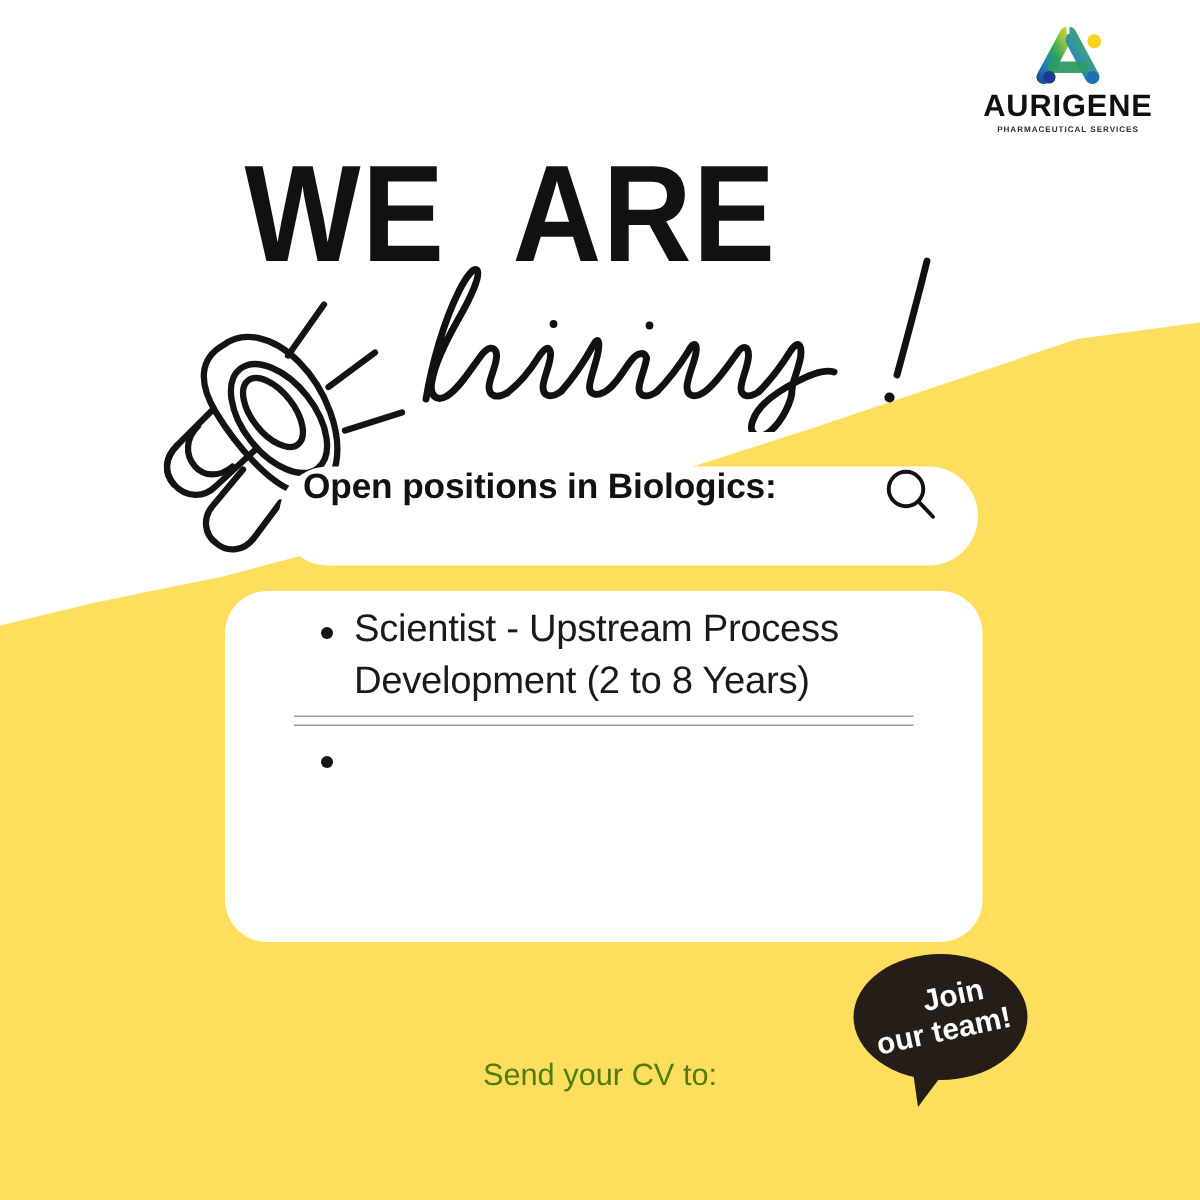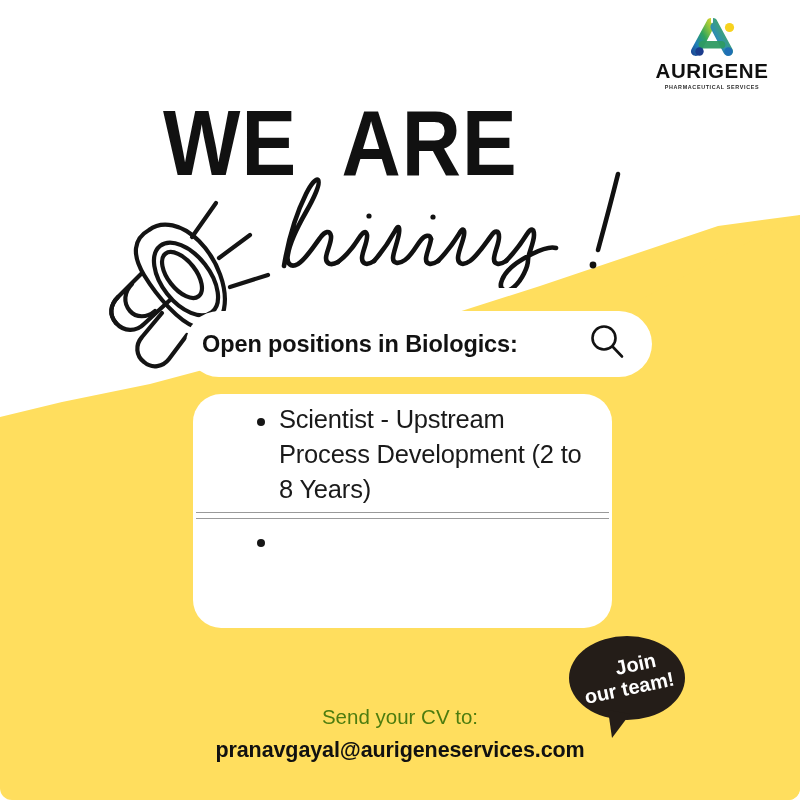--- a/index.html
+++ b/index.html
@@ -7,21 +7,20 @@
     padding: 0;
     background: #ffffff;
   }
   #poster {
     position: relative;
     width: 800px;
     height: 800px;
     overflow: hidden;
     background: #ffffff;
     font-family: "Liberation Sans", sans-serif;
-    border-radius: 12px;
     -webkit-font-smoothing: antialiased;
   }
 
   
   .bg-layer {
     position: absolute;
     inset: 0;
     width: 800px;
     height: 800px;
   }
@@ -93,21 +92,20 @@
   
   .search-card {
     position: absolute;
     left: 186px;
     top: 311px;
     width: 466px;
     height: 66px;
     background: #ffffff;
     border-radius: 33px;
     display: flex;
-    align-items: center;
     justify-content: space-between;
     padding: 0 26px 0 16px;
     box-sizing: border-box;
   }
   .search-label {
     font-family: "Liberation Sans", sans-serif;
     font-weight: 700;
     font-size: 23.5px;
     color: #121212;
     letter-spacing: -0.1px;
@@ -115,27 +113,26 @@
   }
   .search-icon {
     flex: 0 0 auto;
     margin-left: 10px;
   }
 
   .jobs-card {
     position: absolute;
     left: 150px;
     top: 394px;
-    width: 419px;
+    width: 505px;
     height: 234px;
     background: #ffffff;
     border-radius: 28px;
     box-sizing: border-box;
     padding: 8px 0 0 0;
-    margin-left: 43px;
   }
   .job-item {
     position: relative;
     padding: 0 18px 0 50px;
     box-sizing: border-box;
   }
   .job-item .bullet {
     position: absolute;
     left: 64px;
     top: 16px;
@@ -343,15 +340,14 @@
       <ellipse cx="59" cy="44" rx="58" ry="42" fill="#241D18"></ellipse>
       <path d="M40,76 L44,104 L62,80 Z" fill="#241D18"></path>
     </svg>
     <div class="bubble-text">
       <span class="bubble-line l1">Join</span>
       <span class="bubble-line l2">our team!</span>
     </div>
   </div>
 
   <div class="cv-label">Send your CV to:</div>
-  <div class="cv-email">pranavgayal@aurigeneservices.com</div>
 
 </div>
 
 </body></html>

